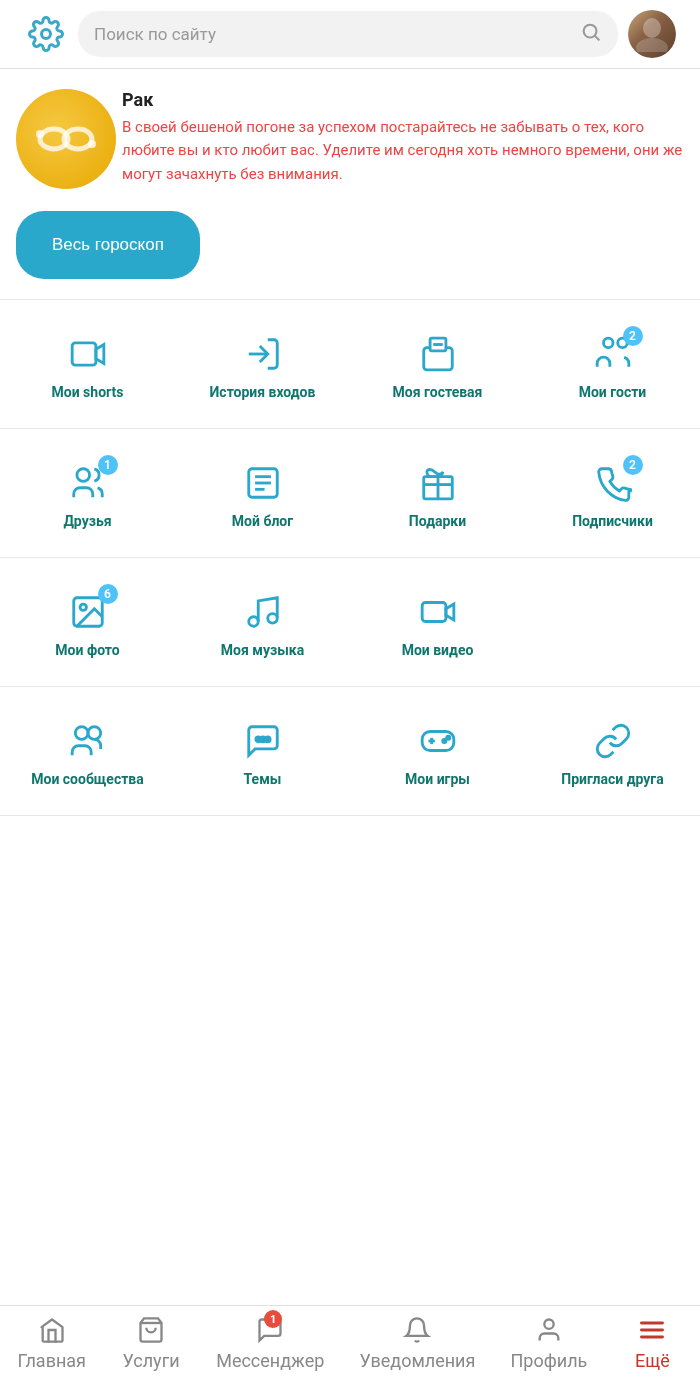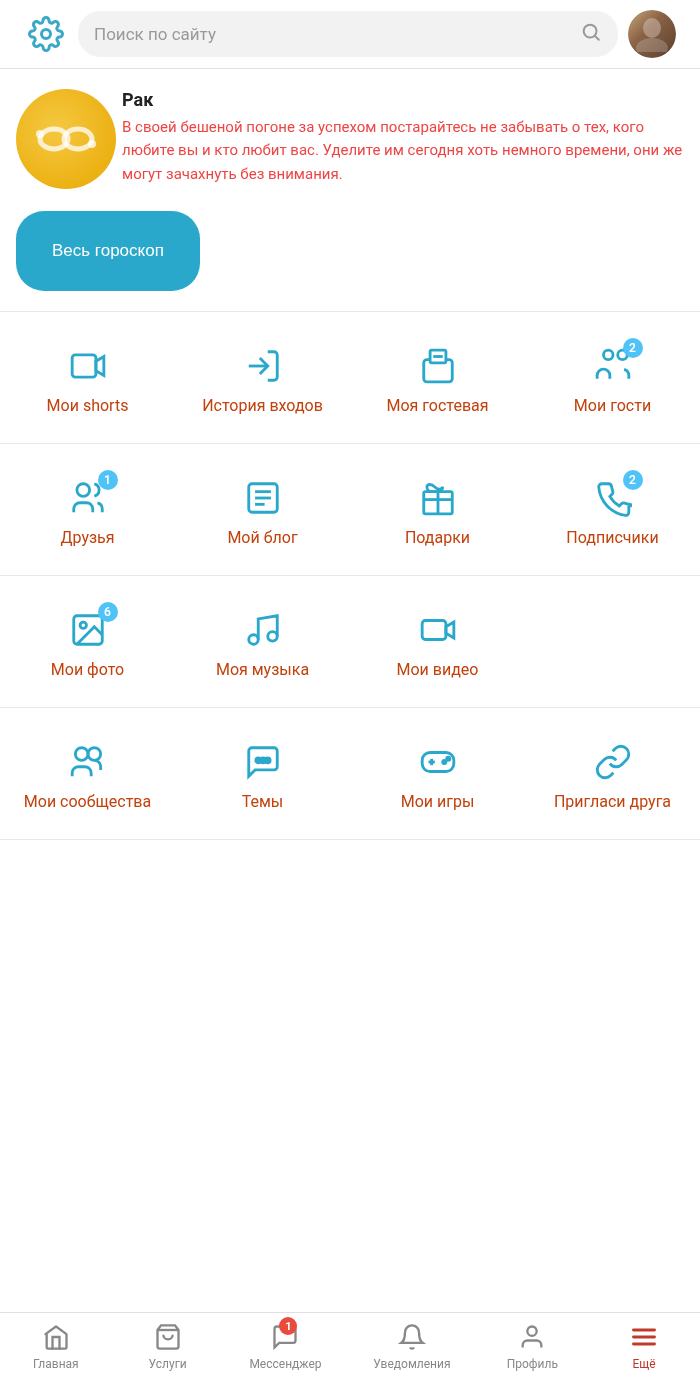--- a/index.html
+++ b/index.html
@@ -113,21 +113,21 @@
       font-size: 15px;
       color: #ef4444;
       line-height: 1.55;
     }
     .horoscope-btn {
       display: inline-block;
       background: #29a8cb;
       color: #fff;
       border: none;
       border-radius: 28px;
-      padding: 30px 36px;
+      padding: 24px 36px;
       font-size: 17px;
       font-weight: 500;
       cursor: pointer;
       margin-top: 4px;
     }
 
     
     .grid-section {
       border-bottom: 1px solid #e8e8e8;
       padding: 10px 0;
@@ -148,24 +148,24 @@
       gap: 8px;
     }
     .grid-icon {
       width: 44px; height: 44px;
       display: flex; align-items: center; justify-content: center;
       color: #29a8cb;
       position: relative;
     }
     .grid-icon svg { width: 38px; height: 38px; }
     .grid-label {
-      font-size: 16px;
-      color: #c2410c;
+      font-size: 14px;
+      color: #0f766e;
       text-align: center;
-      font-weight: 400;
+      font-weight: 700;
     }
     .badge {
       position: absolute;
       top: -6px;
       right: -8px;
       background: #4fc3f7;
       color: #fff;
       border-radius: 50%;
       width: 20px; height: 20px;
       font-size: 12px;
@@ -195,21 +195,21 @@
       min-width: 60px;
     }
     .nav-icon {
       width: 32px; height: 32px;
       display: flex; align-items: center; justify-content: center;
       color: #888;
     }
     .nav-icon.active { color: #c0392b; }
     .nav-icon svg { width: 28px; height: 28px; }
     .nav-label {
-      font-size: 12px;
+      font-size: 18px;
       color: #888;
     }
     .nav-label.active { color: #c0392b; }
     .nav-badge {
       position: absolute;
       top: -4px;
       right: 4px;
       background: #e74c3c;
       color: #fff;
       border-radius: 50%;

